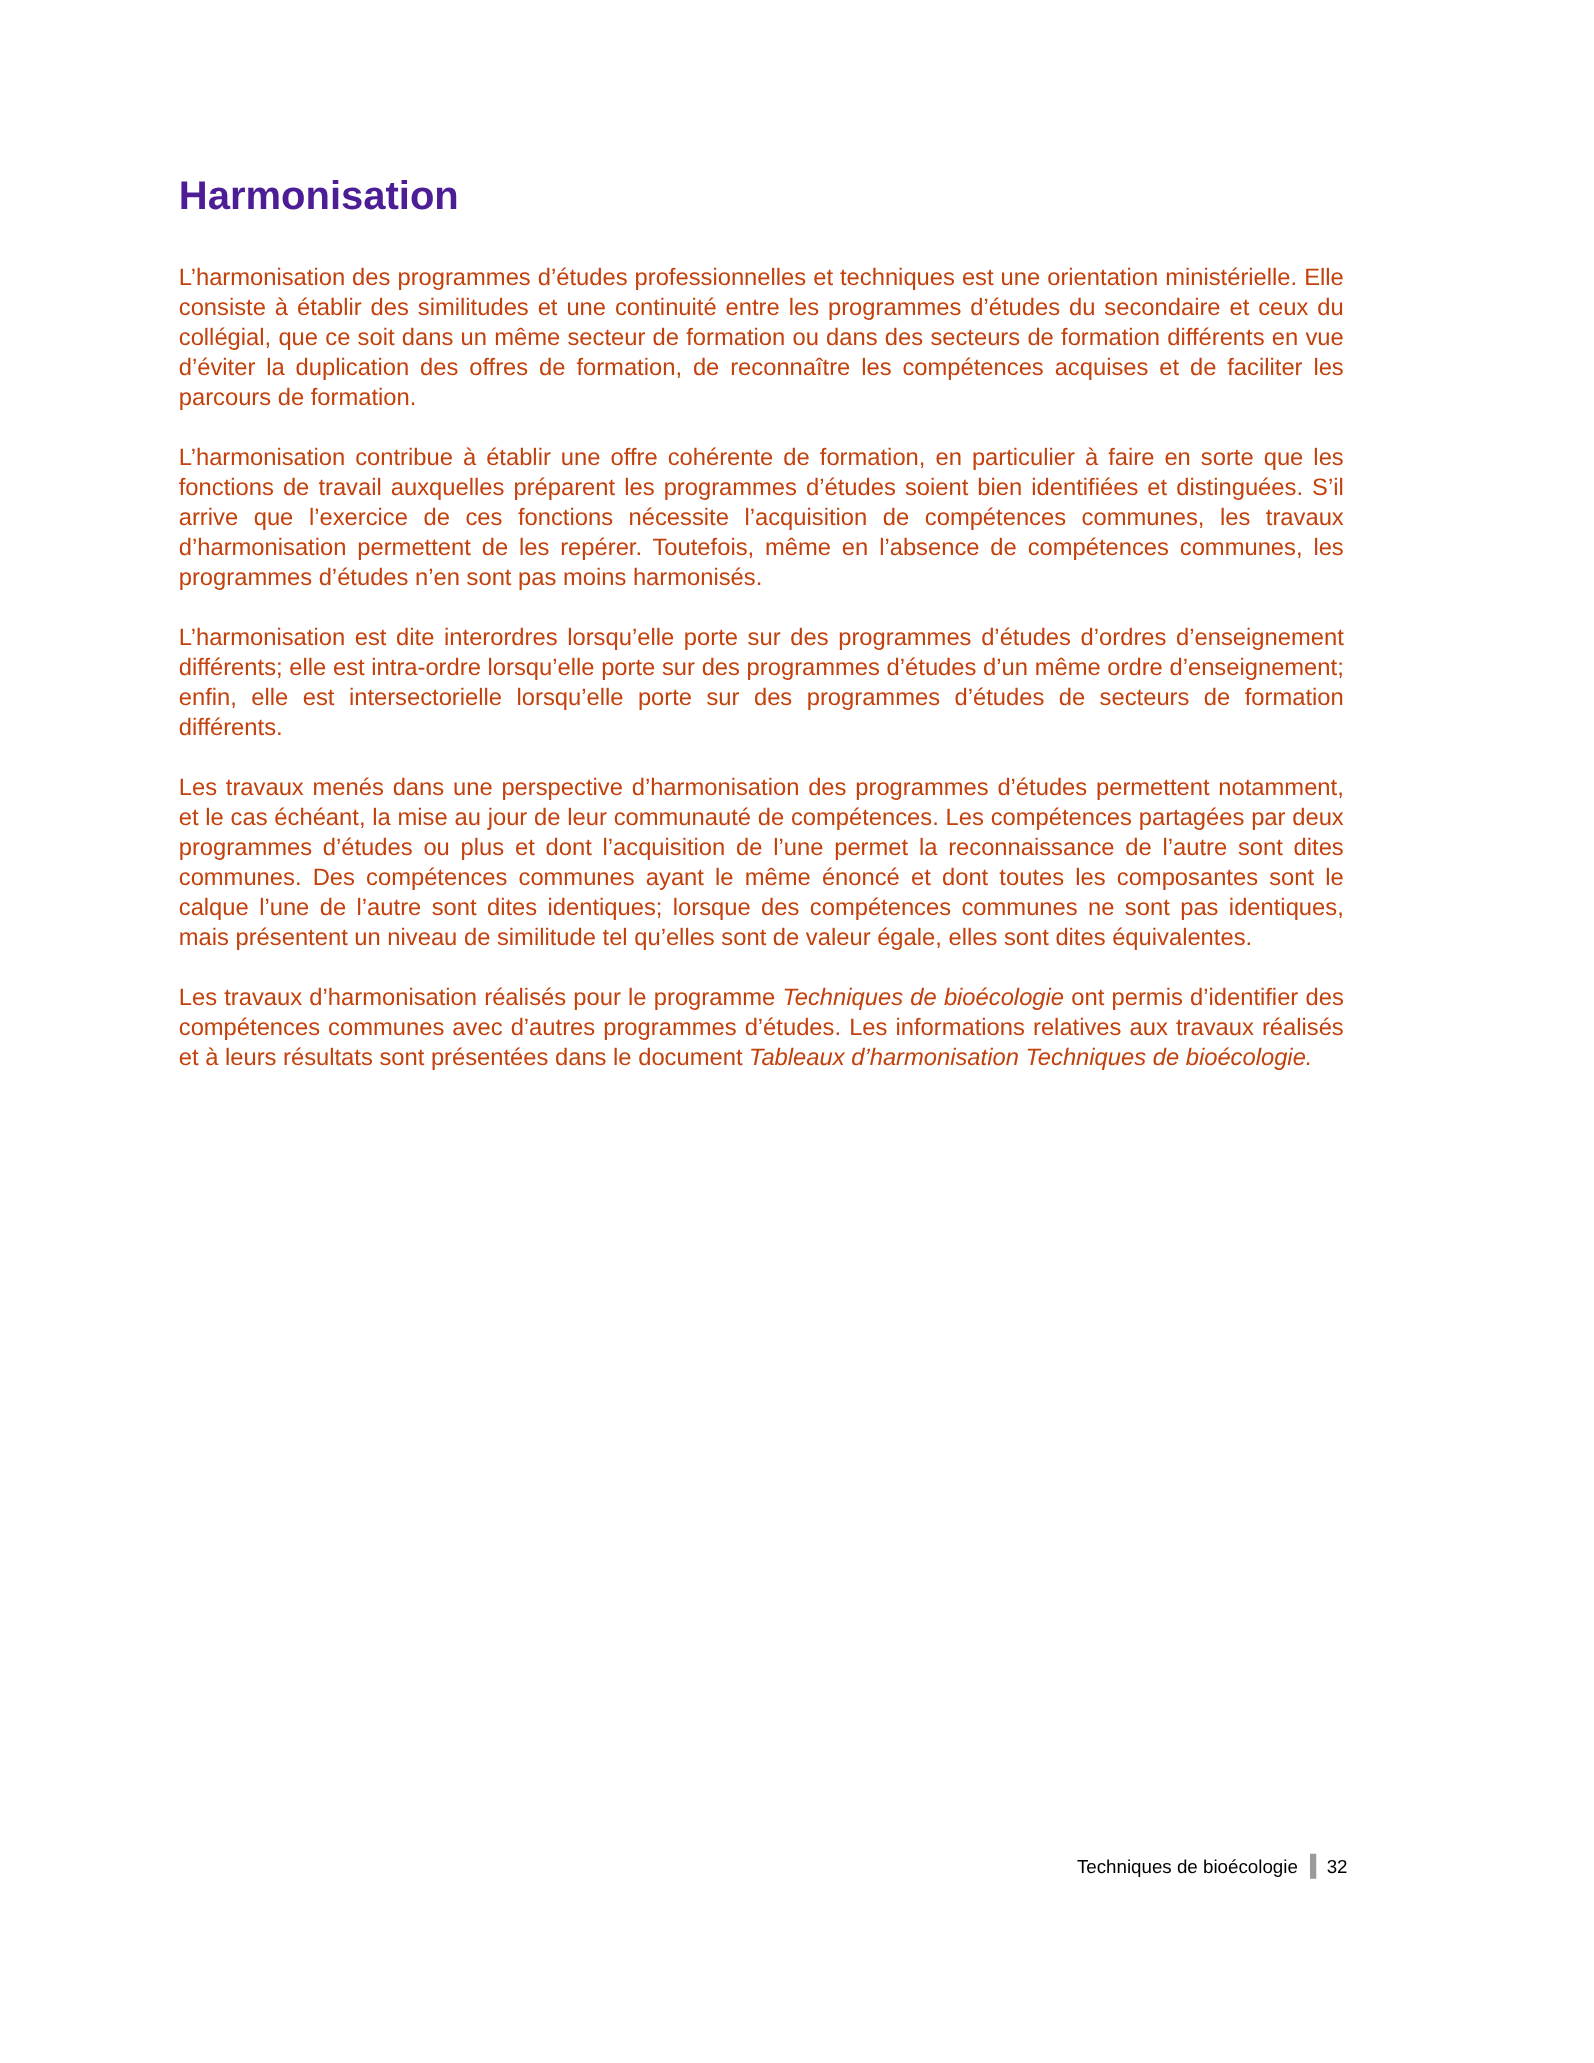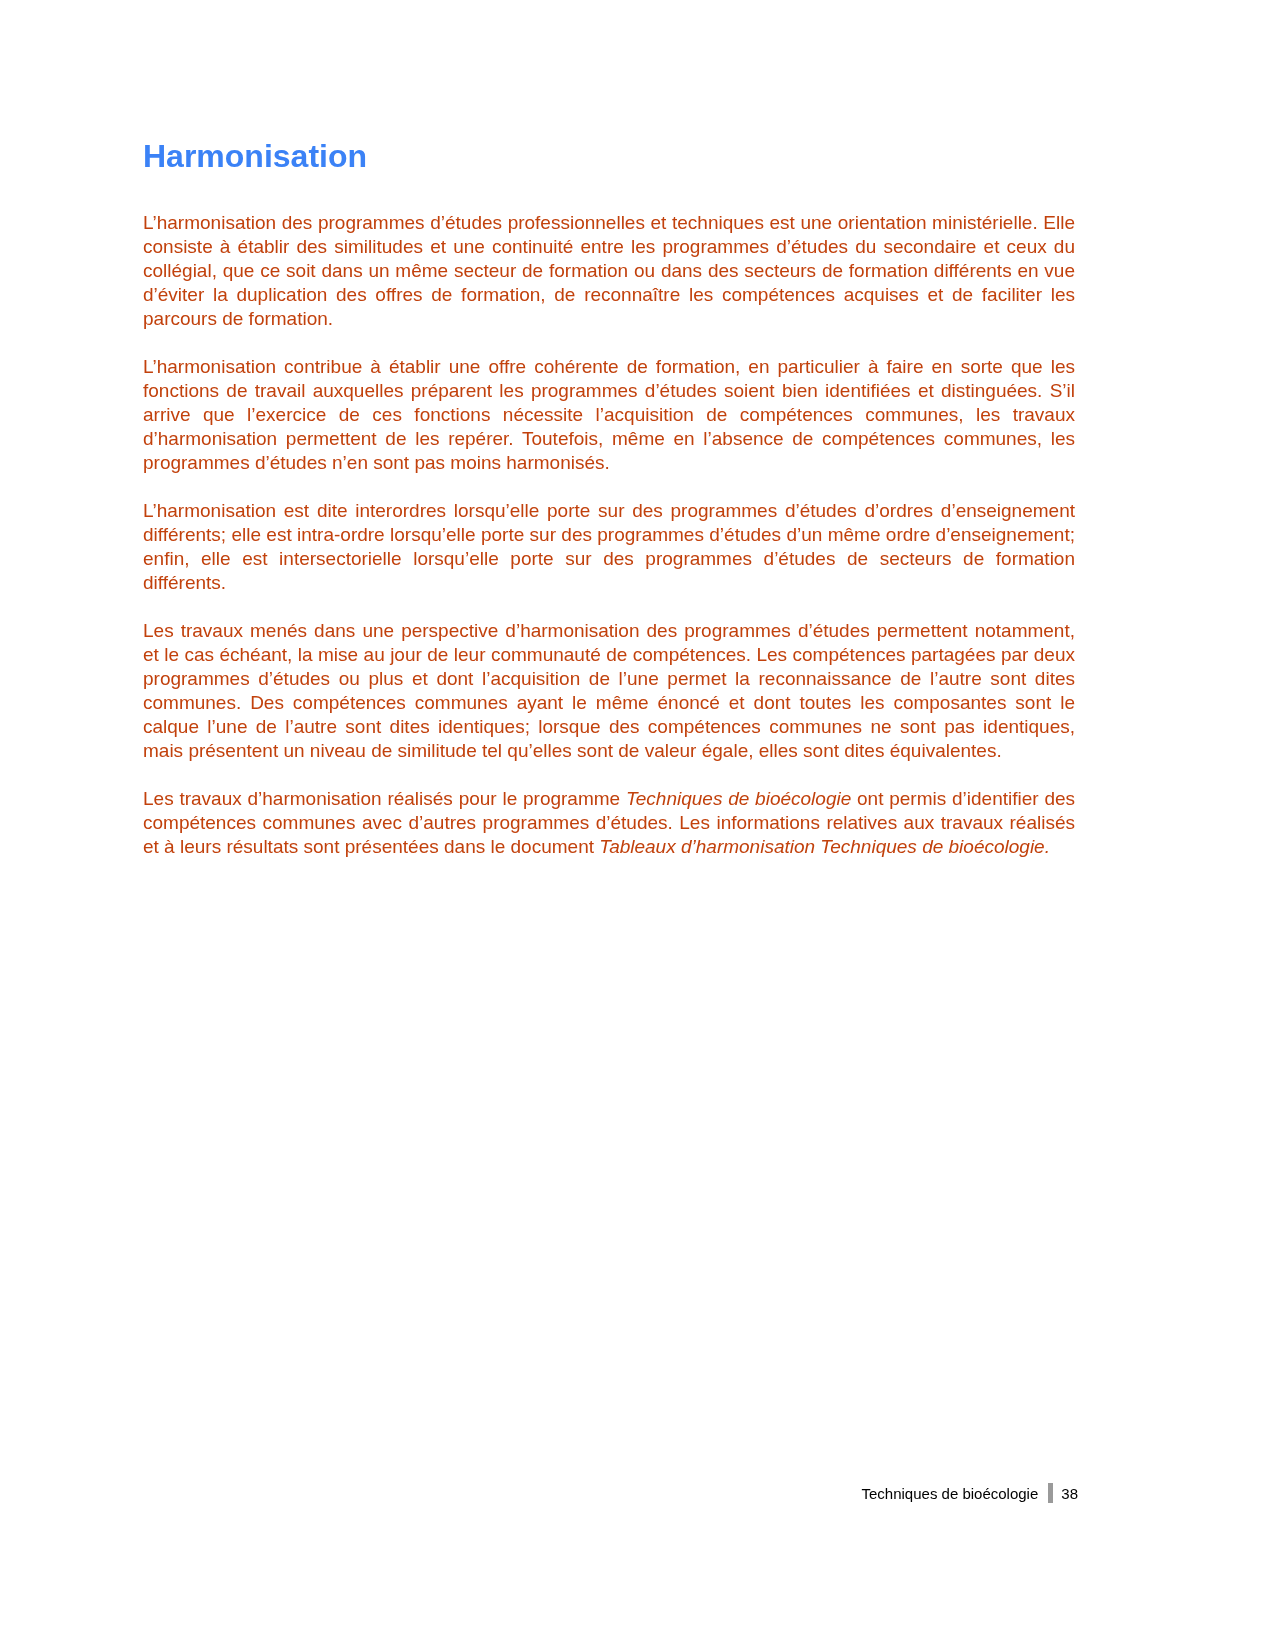--- a/index.html
+++ b/index.html
@@ -19,21 +19,21 @@
   .content {
     position: absolute;
     left: 143px;
     top: 138px;
     width: 932px;
   }
   .doc-title {
     font-size: 32px;
     font-weight: bold;
     margin: 0 0 36px 0;
-    color: #3b82f6;
+    color: #4c1d95;
   }
   .content p {
     font-size: 19px;
     line-height: 24px;
     margin: 0 0 24px 0;
     text-align: justify;
     color: #c2410c;
   }
   .italic {
     font-style: italic;
@@ -72,16 +72,16 @@
     <p>L’harmonisation est dite interordres lorsqu’elle porte sur des programmes d’études d’ordres d’enseignement différents; elle est intra-ordre lorsqu’elle porte sur des programmes d’études d’un même ordre d’enseignement; enfin, elle est intersectorielle lorsqu’elle porte sur des programmes d’études de secteurs de formation différents.</p>
 
     <p>Les travaux menés dans une perspective d’harmonisation des programmes d’études permettent notamment, et le cas échéant, la mise au jour de leur communauté de compétences. Les compétences partagées par deux programmes d’études ou plus et dont l’acquisition de l’une permet la reconnaissance de l’autre sont dites communes. Des compétences communes ayant le même énoncé et dont toutes les composantes sont le calque l’une de l’autre sont dites identiques; lorsque des compétences communes ne sont pas identiques, mais présentent un niveau de similitude tel qu’elles sont de valeur égale, elles sont dites équivalentes.</p>
 
     <p><span>Les travaux d’harmonisation réalisés pour le programme </span><span class="italic">Techniques de bioécologie</span><span> ont permis d’identifier des compétences communes avec d’autres programmes d’études. Les informations relatives aux travaux réalisés et à leurs résultats sont présentées dans le document </span><span class="italic">Tableaux d’harmonisation Techniques de bioécologie.</span></p>
   </div>
 
   <div class="footer">
     <span class="footer-label">Techniques de bioécologie</span>
     <span class="footer-bar"></span>
-    <span class="footer-page">38</span>
+    <span class="footer-page">32</span>
   </div>
 
 </div>
 
 </body></html>

